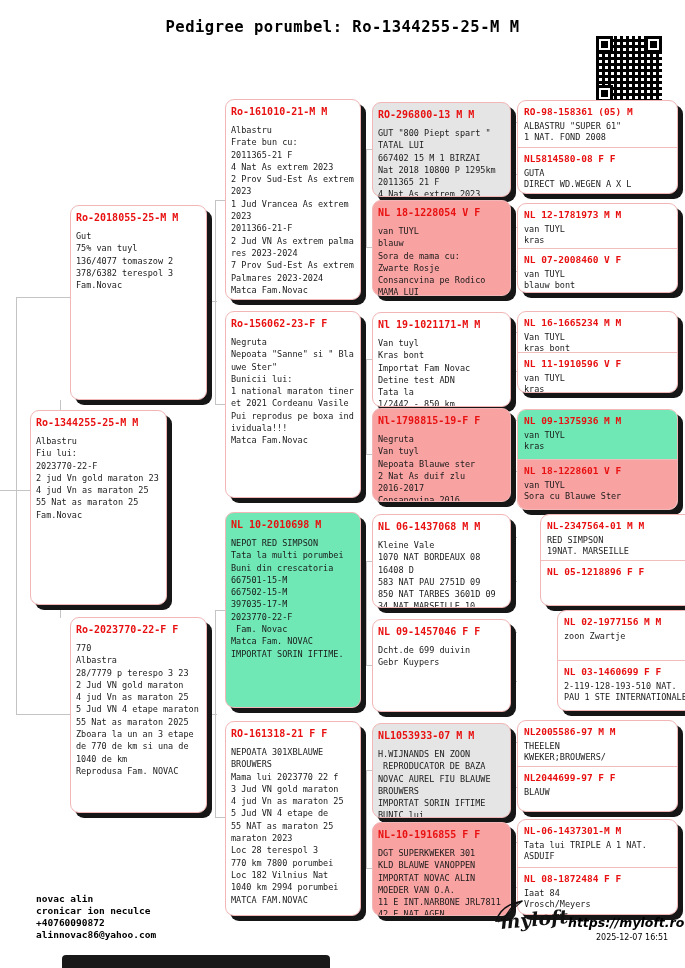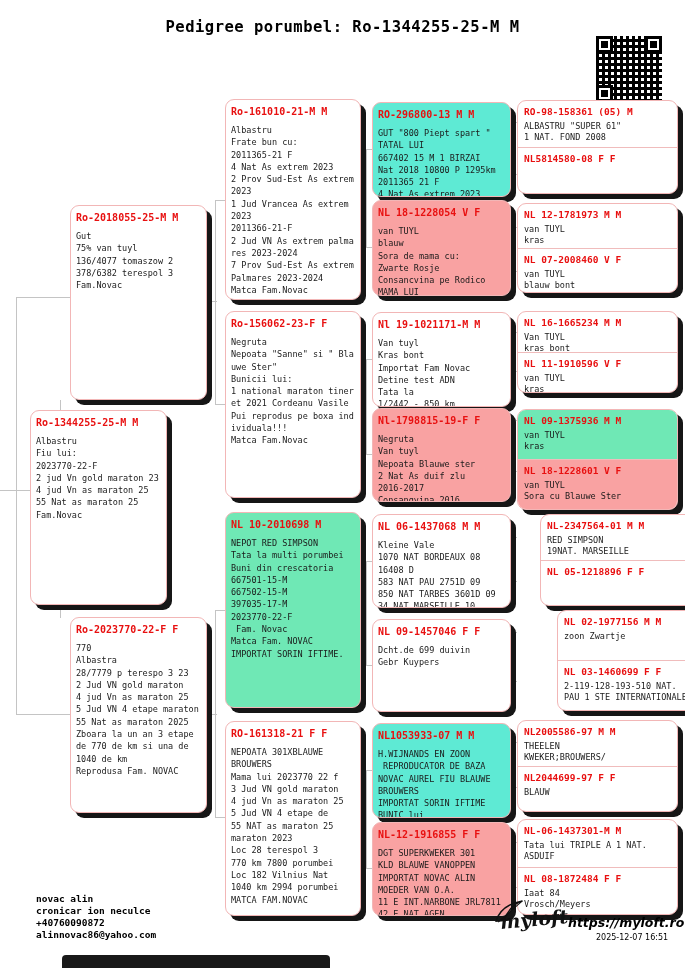--- a/index.html
+++ b/index.html
@@ -24,21 +24,21 @@
   
   .conn{position:absolute;background:#c4c4c4;}
   
   .pbox{
     position:absolute;background:#fff;border:1.5px solid #f2b6b6;border-radius:9px;
     box-shadow:5px 5px 0 #161616;box-sizing:border-box;overflow:hidden;padding:6px 5px;
   }
   .ptitle{color:#e81010;font-weight:bold;font-size:10px;white-space:pre;margin-bottom:7px;}
   .plines{font-size:8.5px;line-height:12.3px;white-space:pre;}
   .green{background:#6fe8b5;}
-  .blue{background:#5eead4;}
+  .blue{background:#e5e5e5;}
   .red{background:#f9a2a2;}
   
   .pairbox{
     position:absolute;background:#fff;border:1.5px solid #f2b6b6;border-radius:9px;
     box-shadow:5px 5px 0 #161616;box-sizing:border-box;overflow:hidden;
     display:flex;flex-direction:column;
   }
   .pentry{flex:1;padding:5px 6px 2px;overflow:hidden;}
   .pentry + .pentry{border-top:1px solid #f0bcbc;}
   .pentry .ptitle{font-size:9.5px;margin-bottom:4px;}
@@ -288,37 +288,39 @@
 <div class="pbox blue" style="left:372px;top:723px;width:139px;height:95px;">
   <div class="ptitle">NL1053933-07 M M</div>
   <div class="plines">H.WIJNANDS EN ZOON
  REPRODUCATOR DE BAZA
 NOVAC AUREL FIU BLAUWE
 BROUWERS
 IMPORTAT SORIN IFTIME
 BUNIC lui</div>
 </div>
 <div class="pbox red" style="left:372px;top:822px;width:139px;height:94px;">
-  <div class="ptitle">NL-12-1916855 F F</div>
+  <div class="ptitle">NL-10-1916855 F F</div>
   <div class="plines">DGT SUPERKWEKER 301
 KLD BLAUWE VANOPPEN
 IMPORTAT NOVAC ALIN
 MOEDER VAN O.A.
 11 E INT.NARBONE JRL7811
 42 E NAT AGEN</div>
 </div>
 
 <div class="pairbox" style="left:517px;top:100px;width:161px;height:94px;">
   <div class="pentry">
     <div class="ptitle">RO-98-158361 (05) M</div>
     <div class="plines">ALBASTRU "SUPER 61"
 1 NAT. FOND 2008</div>
   </div>
   <div class="pentry">
     <div class="ptitle">NL5814580-08 F F</div>
+    <div class="plines">GUTA
+DIRECT WD.WEGEN A X L</div>
   </div>
 </div>
 <div class="pairbox" style="left:517px;top:203px;width:161px;height:90px;">
   <div class="pentry">
     <div class="ptitle">NL 12-1781973 M M</div>
     <div class="plines">van TUYL
 kras</div>
   </div>
   <div class="pentry">
     <div class="ptitle">NL 07-2008460 V F</div>

